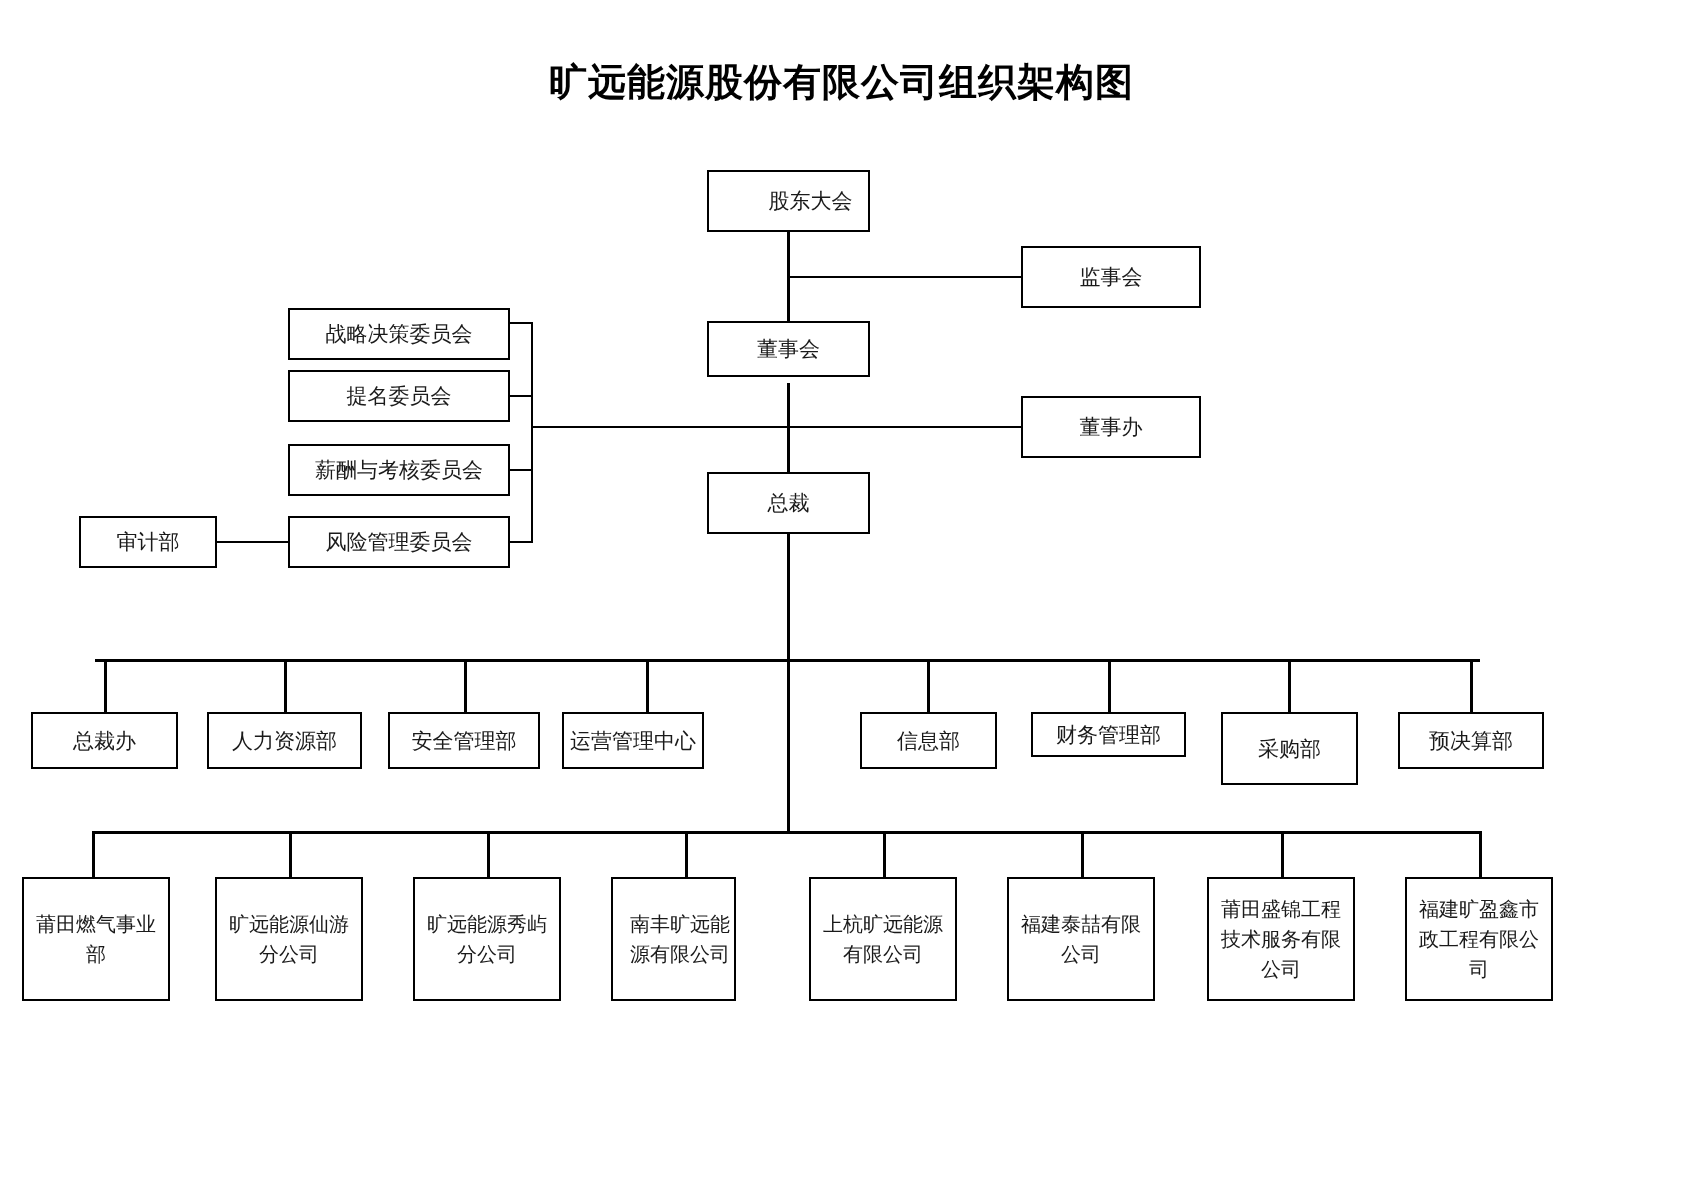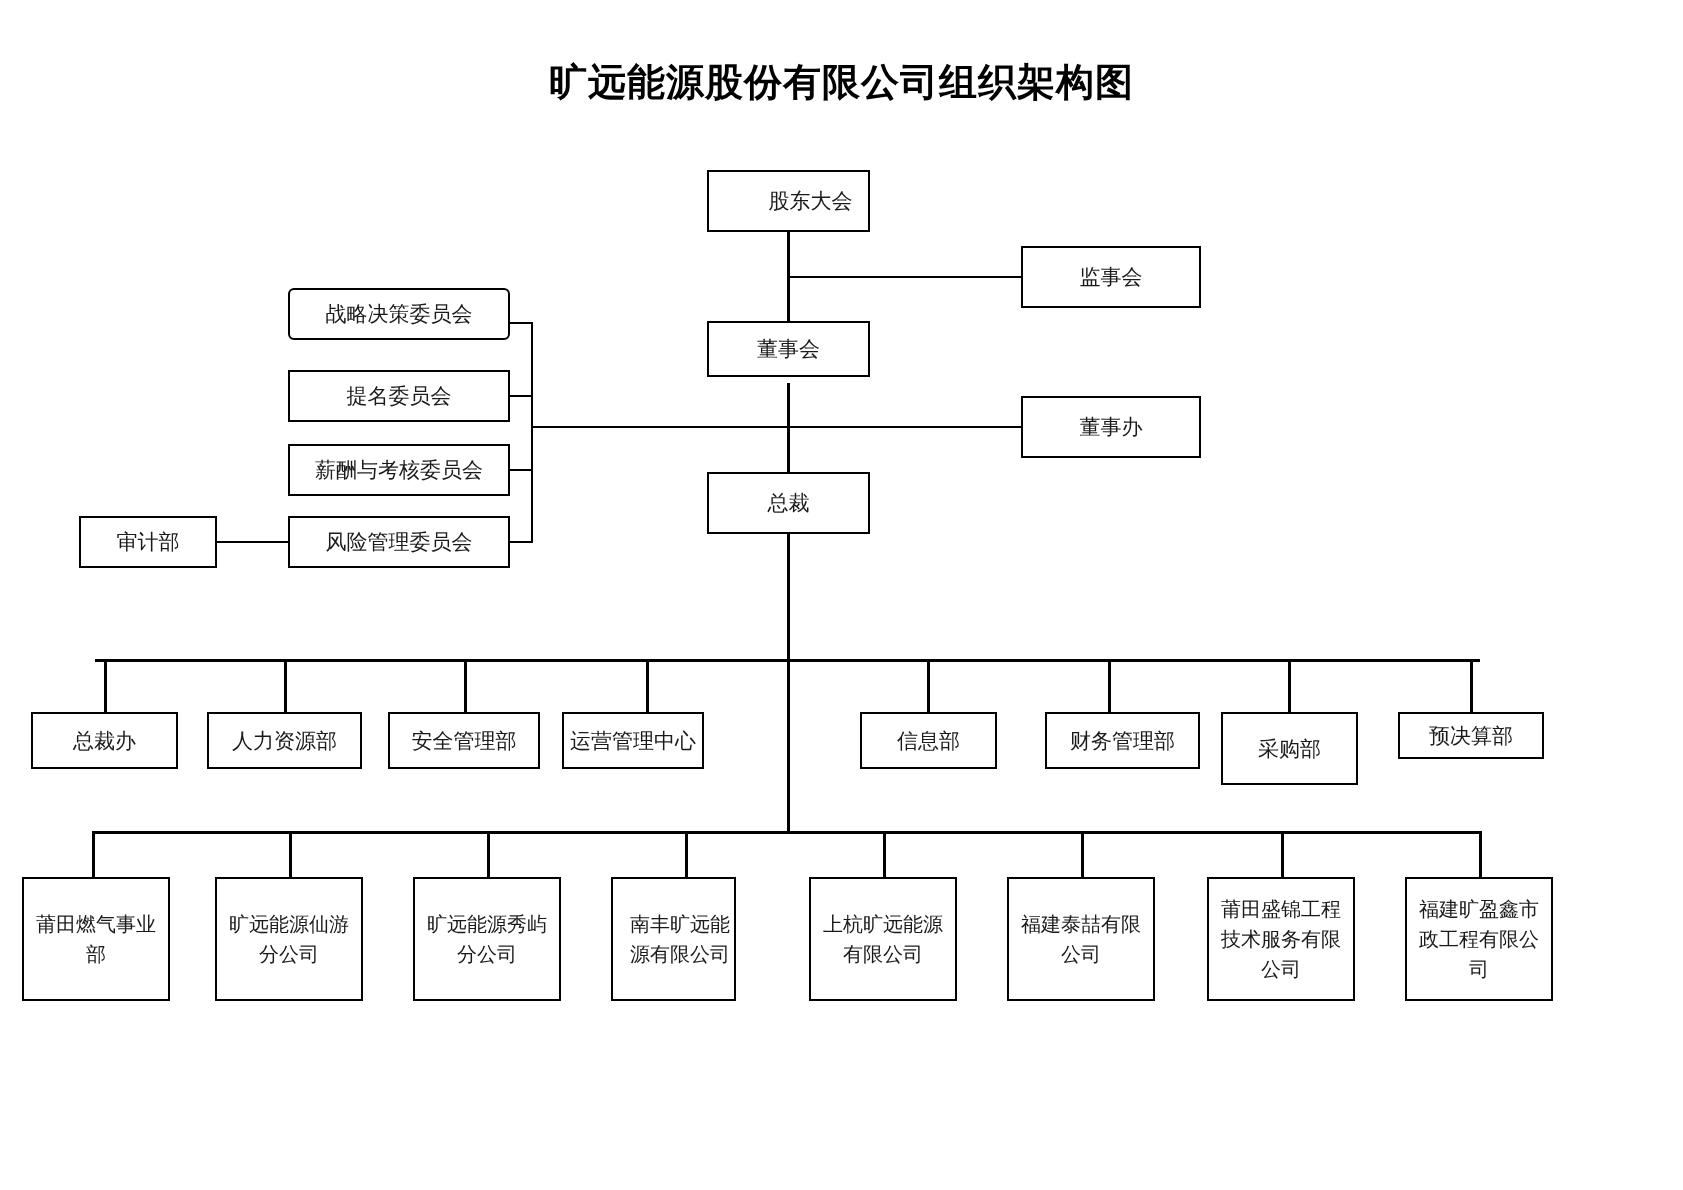--- a/index.html
+++ b/index.html
@@ -89,21 +89,21 @@
   </div>
 
   <div class="ln lnv" style="left:787px; top:232px; height:89px;"></div>
   <div class="ln lnv" style="left:787px; top:383px; height:89px;"></div>
   <div class="ln lnv" style="left:787px; top:534px; height:127px;"></div>
 
   <div class="ln lnh-thin" style="left:787px; top:276px; width:236px;"></div>
 
   <div class="ln lnh-thin" style="left:532px; top:426px; width:491px;"></div>
 
-  <div class="node" style="left:288px; top:288px; width:222px; height:52px;border-radius:6px;">
+  <div class="node" style="left:288px; top:308px; width:222px; height:52px;">
     <span class="label">战略决策委员会</span>
   </div>
   <div class="node" style="left:288px; top:370px; width:222px; height:52px;">
     <span class="label">提名委员会</span>
   </div>
   <div class="node" style="left:288px; top:444px; width:222px; height:52px;">
     <span class="label">薪酬与考核委员会</span>
   </div>
   <div class="node" style="left:288px; top:516px; width:222px; height:52px;">
     <span class="label">风险管理委员会</span>
@@ -140,27 +140,27 @@
   </div>
   <div class="node" style="left:388px; top:712px; width:152px; height:57px;">
     <span class="label">安全管理部</span>
   </div>
   <div class="node" style="left:562px; top:712px; width:142px; height:57px;">
     <span class="label">运营管理中心</span>
   </div>
   <div class="node" style="left:860px; top:712px; width:137px; height:57px;">
     <span class="label">信息部</span>
   </div>
-  <div class="node" style="left:1031px; top:712px; width:155px; height:57px;margin-left:14px;">
+  <div class="node" style="left:1031px; top:712px; width:155px; height:45px;">
     <span class="label">财务管理部</span>
   </div>
   <div class="node" style="left:1221px; top:712px; width:137px; height:73px;">
     <span class="label">采购部</span>
   </div>
-  <div class="node" style="left:1398px; top:712px; width:146px; height:47px;">
+  <div class="node" style="left:1398px; top:712px; width:146px; height:57px;">
     <span class="label">预决算部</span>
   </div>
 
   <div class="ln lnv" style="left:787px; top:659px; height:174px;"></div>
 
   <div class="ln lnh" style="left:92px; top:831px; width:1390px;"></div>
 
   <div class="ln lnv" style="left:92px; top:831px; height:46px;"></div>
   <div class="ln lnv" style="left:289px; top:831px; height:46px;"></div>
   <div class="ln lnv" style="left:487px; top:831px; height:46px;"></div>

